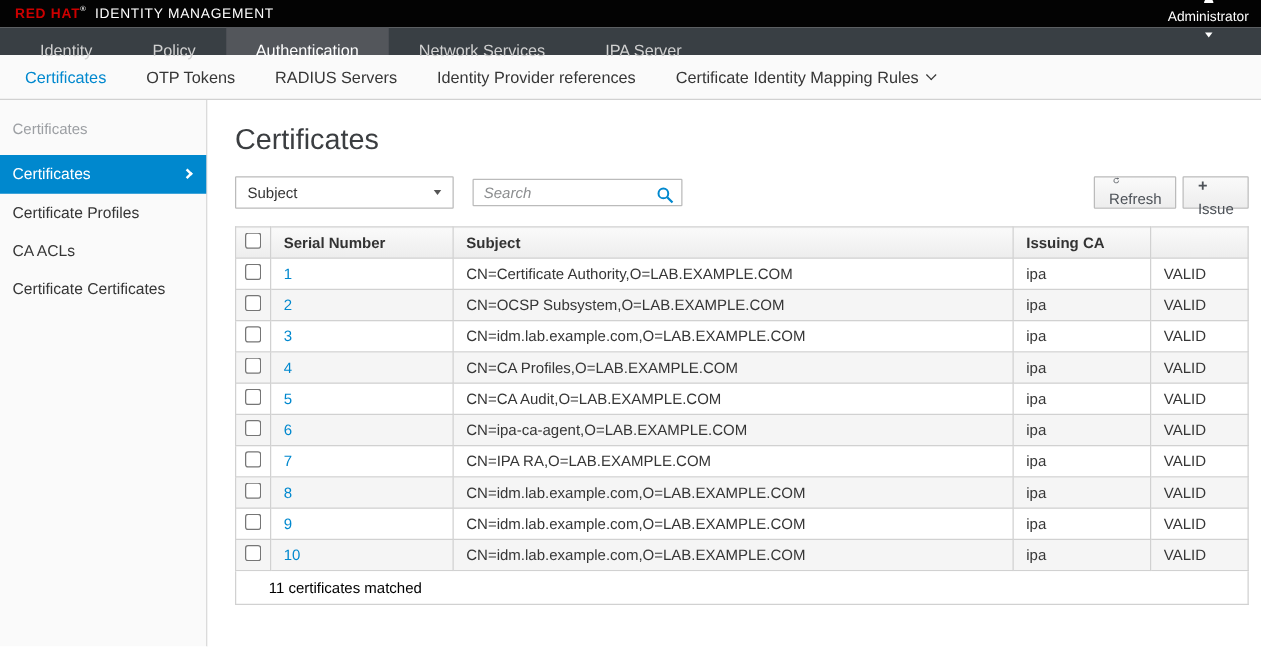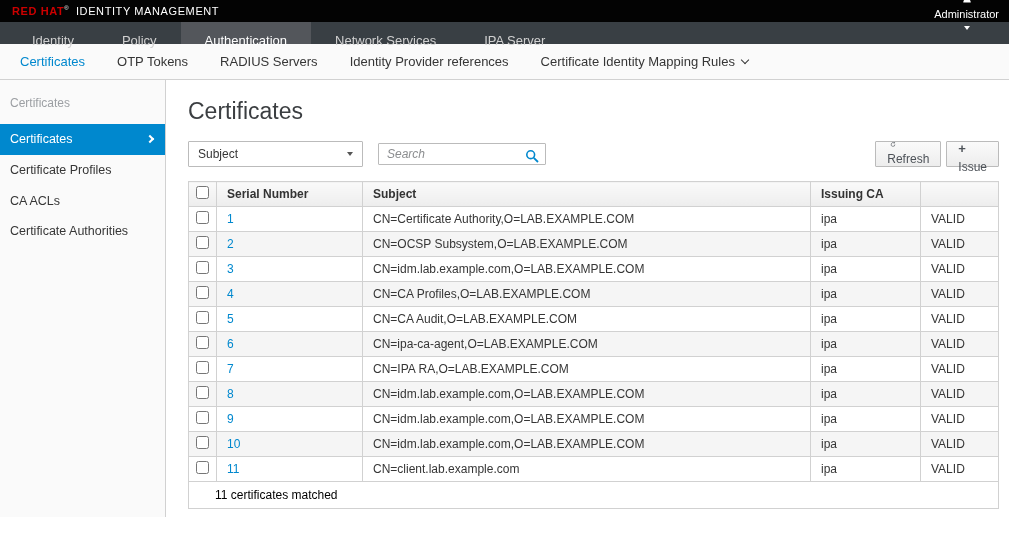--- a/index.html
+++ b/index.html
@@ -106,21 +106,21 @@
       <span>Certificates</span>
       <span class="chev-right"></span>
     </div>
     <div class="side-item">
       <span>Certificate Profiles</span>
     </div>
     <div class="side-item">
       <span>CA ACLs</span>
     </div>
     <div class="side-item">
-      <span>Certificate Authorities</span>
+      <span>Certificate Certificates</span>
     </div>
   </aside>
 
   <main class="content">
     <h1>Certificates</h1>
 
     <div class="filter-row">
       <div class="select">
         <span>Subject</span>
         <span class="sel-caret"></span>
@@ -221,24 +221,17 @@
             <td class="col-ca">ipa</td>
             <td class="col-status">VALID</td>
           </tr>
           <tr>
             <td class="col-check"><input type="checkbox" style=""></td>
             <td class="col-serial"><a href="#">10</a></td>
             <td class="col-subject">CN=idm.lab.example.com,O=LAB.EXAMPLE.COM</td>
             <td class="col-ca">ipa</td>
             <td class="col-status">VALID</td>
           </tr>
-          <tr>
-            <td class="col-check"><input type="checkbox" style=""></td>
-            <td class="col-serial"><a href="#">11</a></td>
-            <td class="col-subject">CN=client.lab.example.com</td>
-            <td class="col-ca">ipa</td>
-            <td class="col-status">VALID</td>
-          </tr>
         </tbody>
     </table>
     <div class="table-summary">11 certificates matched</div>
   </main>
 </div>
 
 </body></html>

